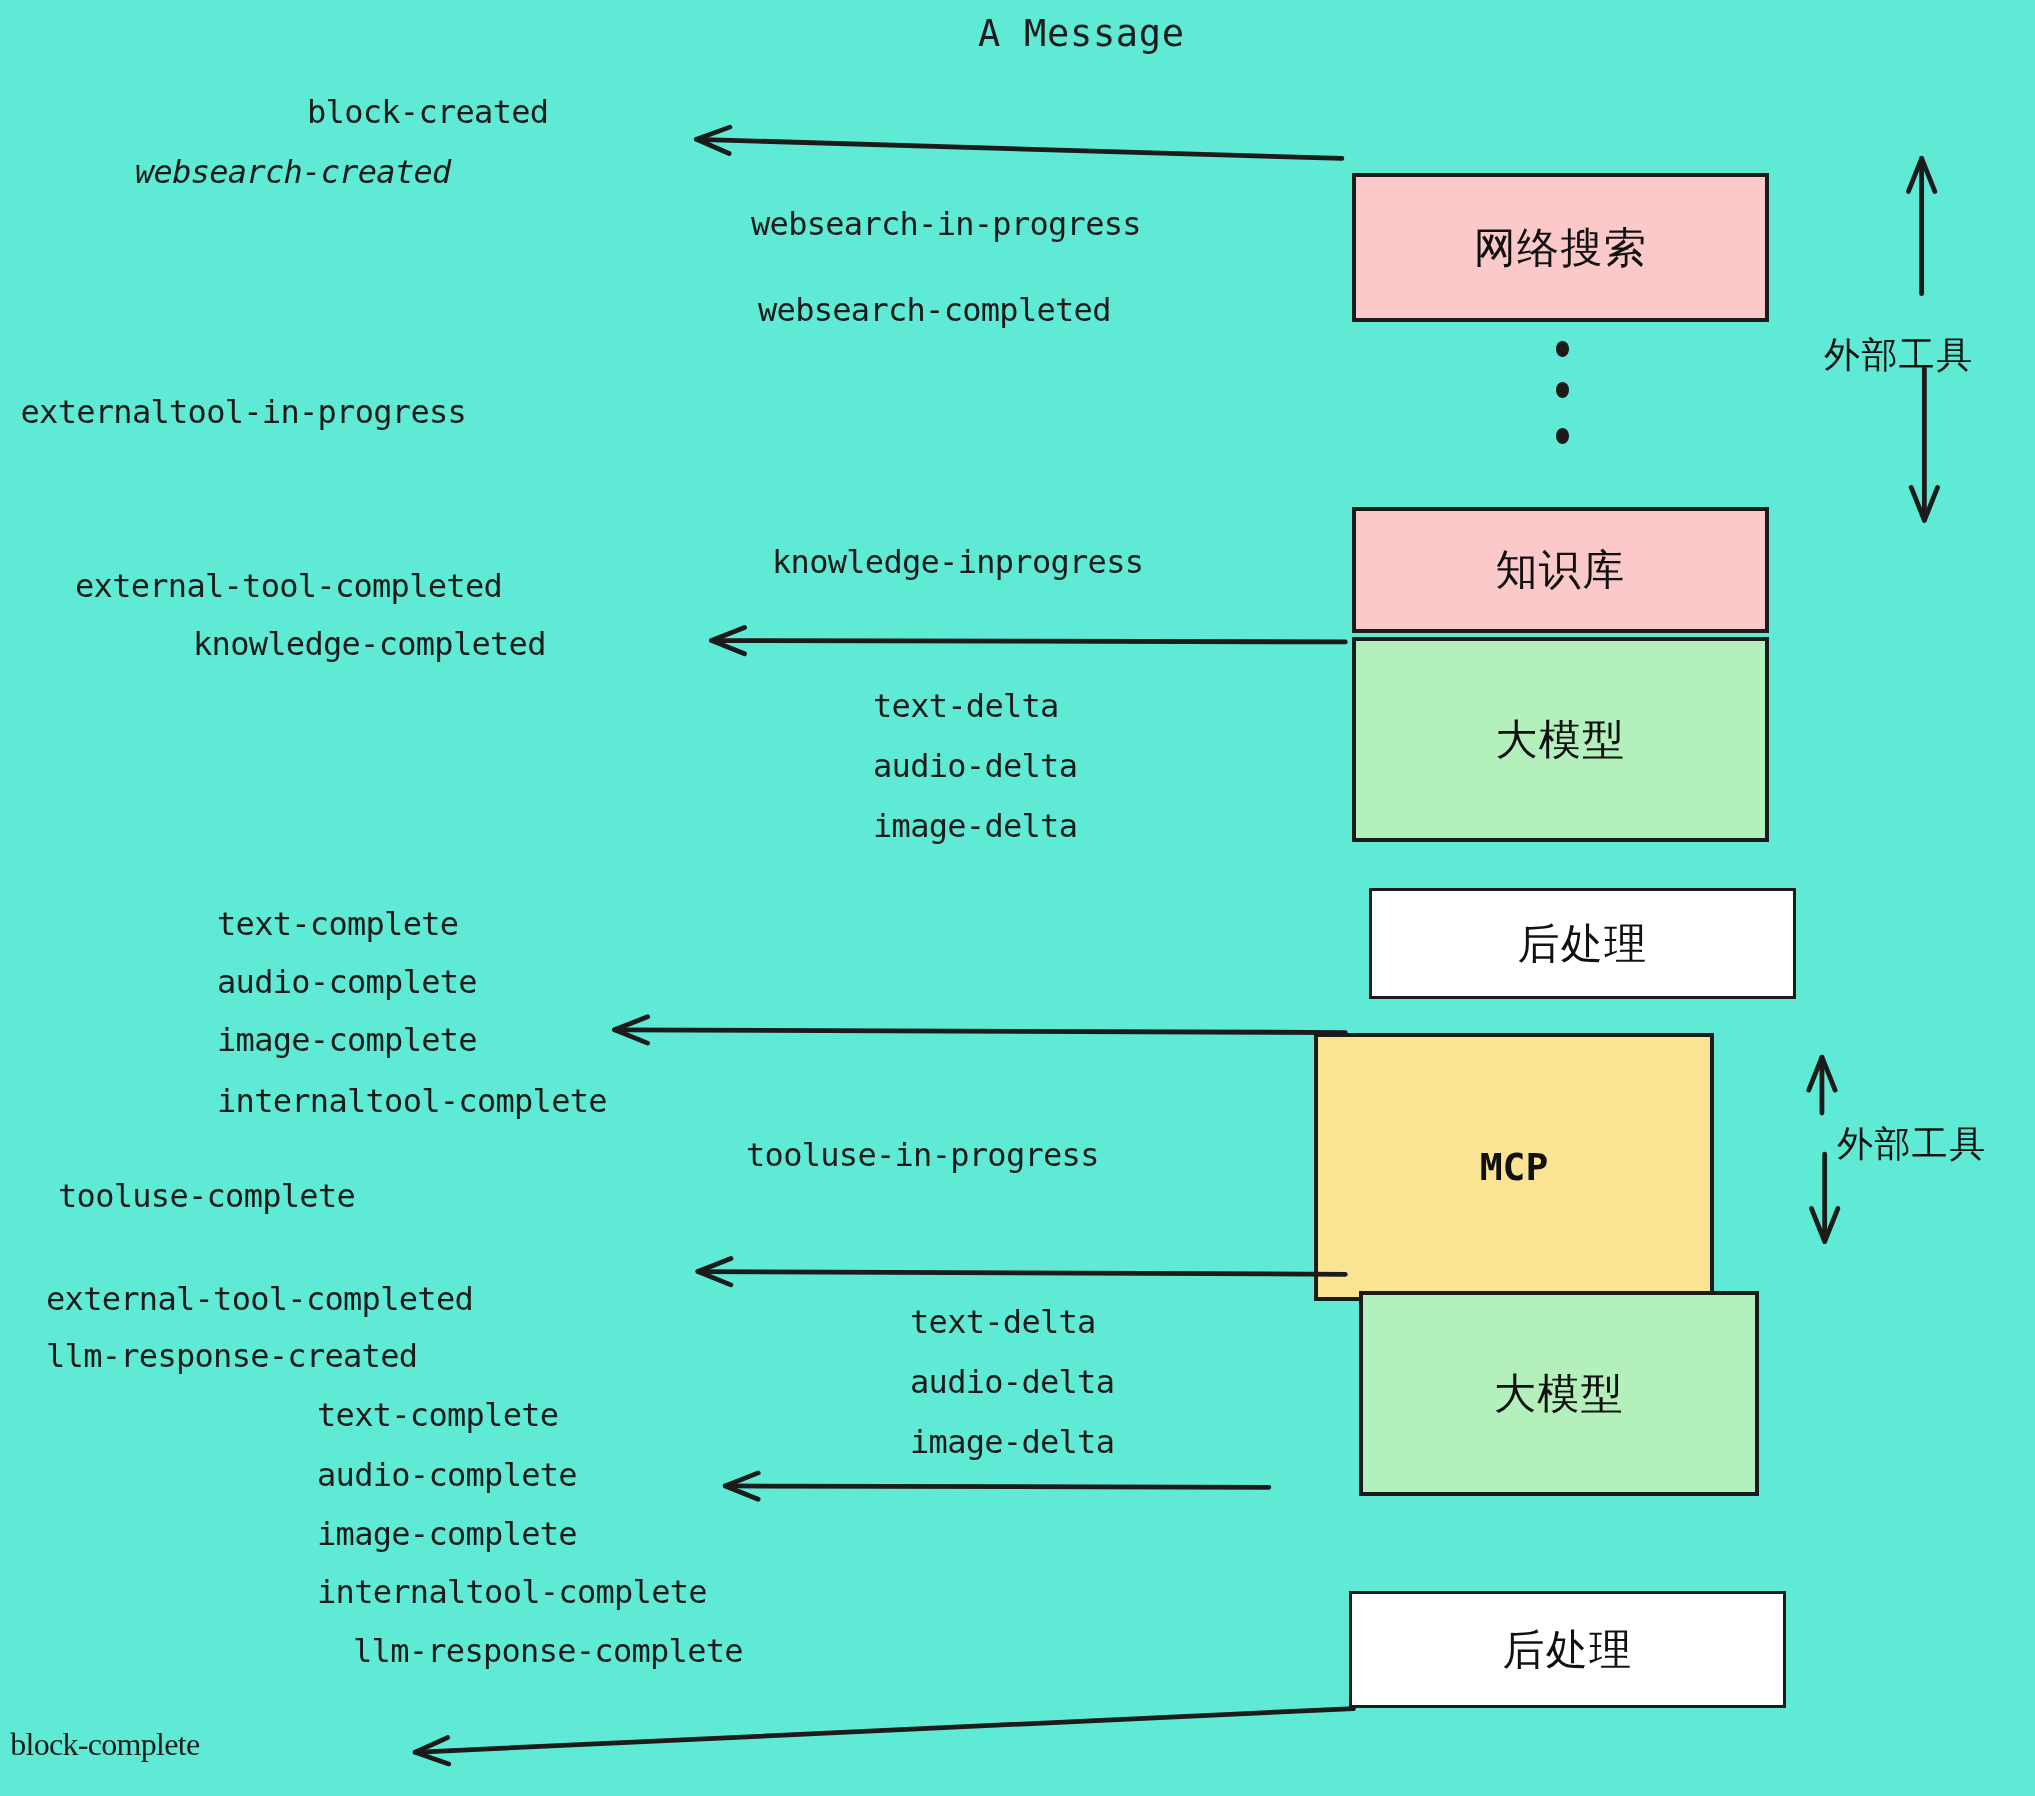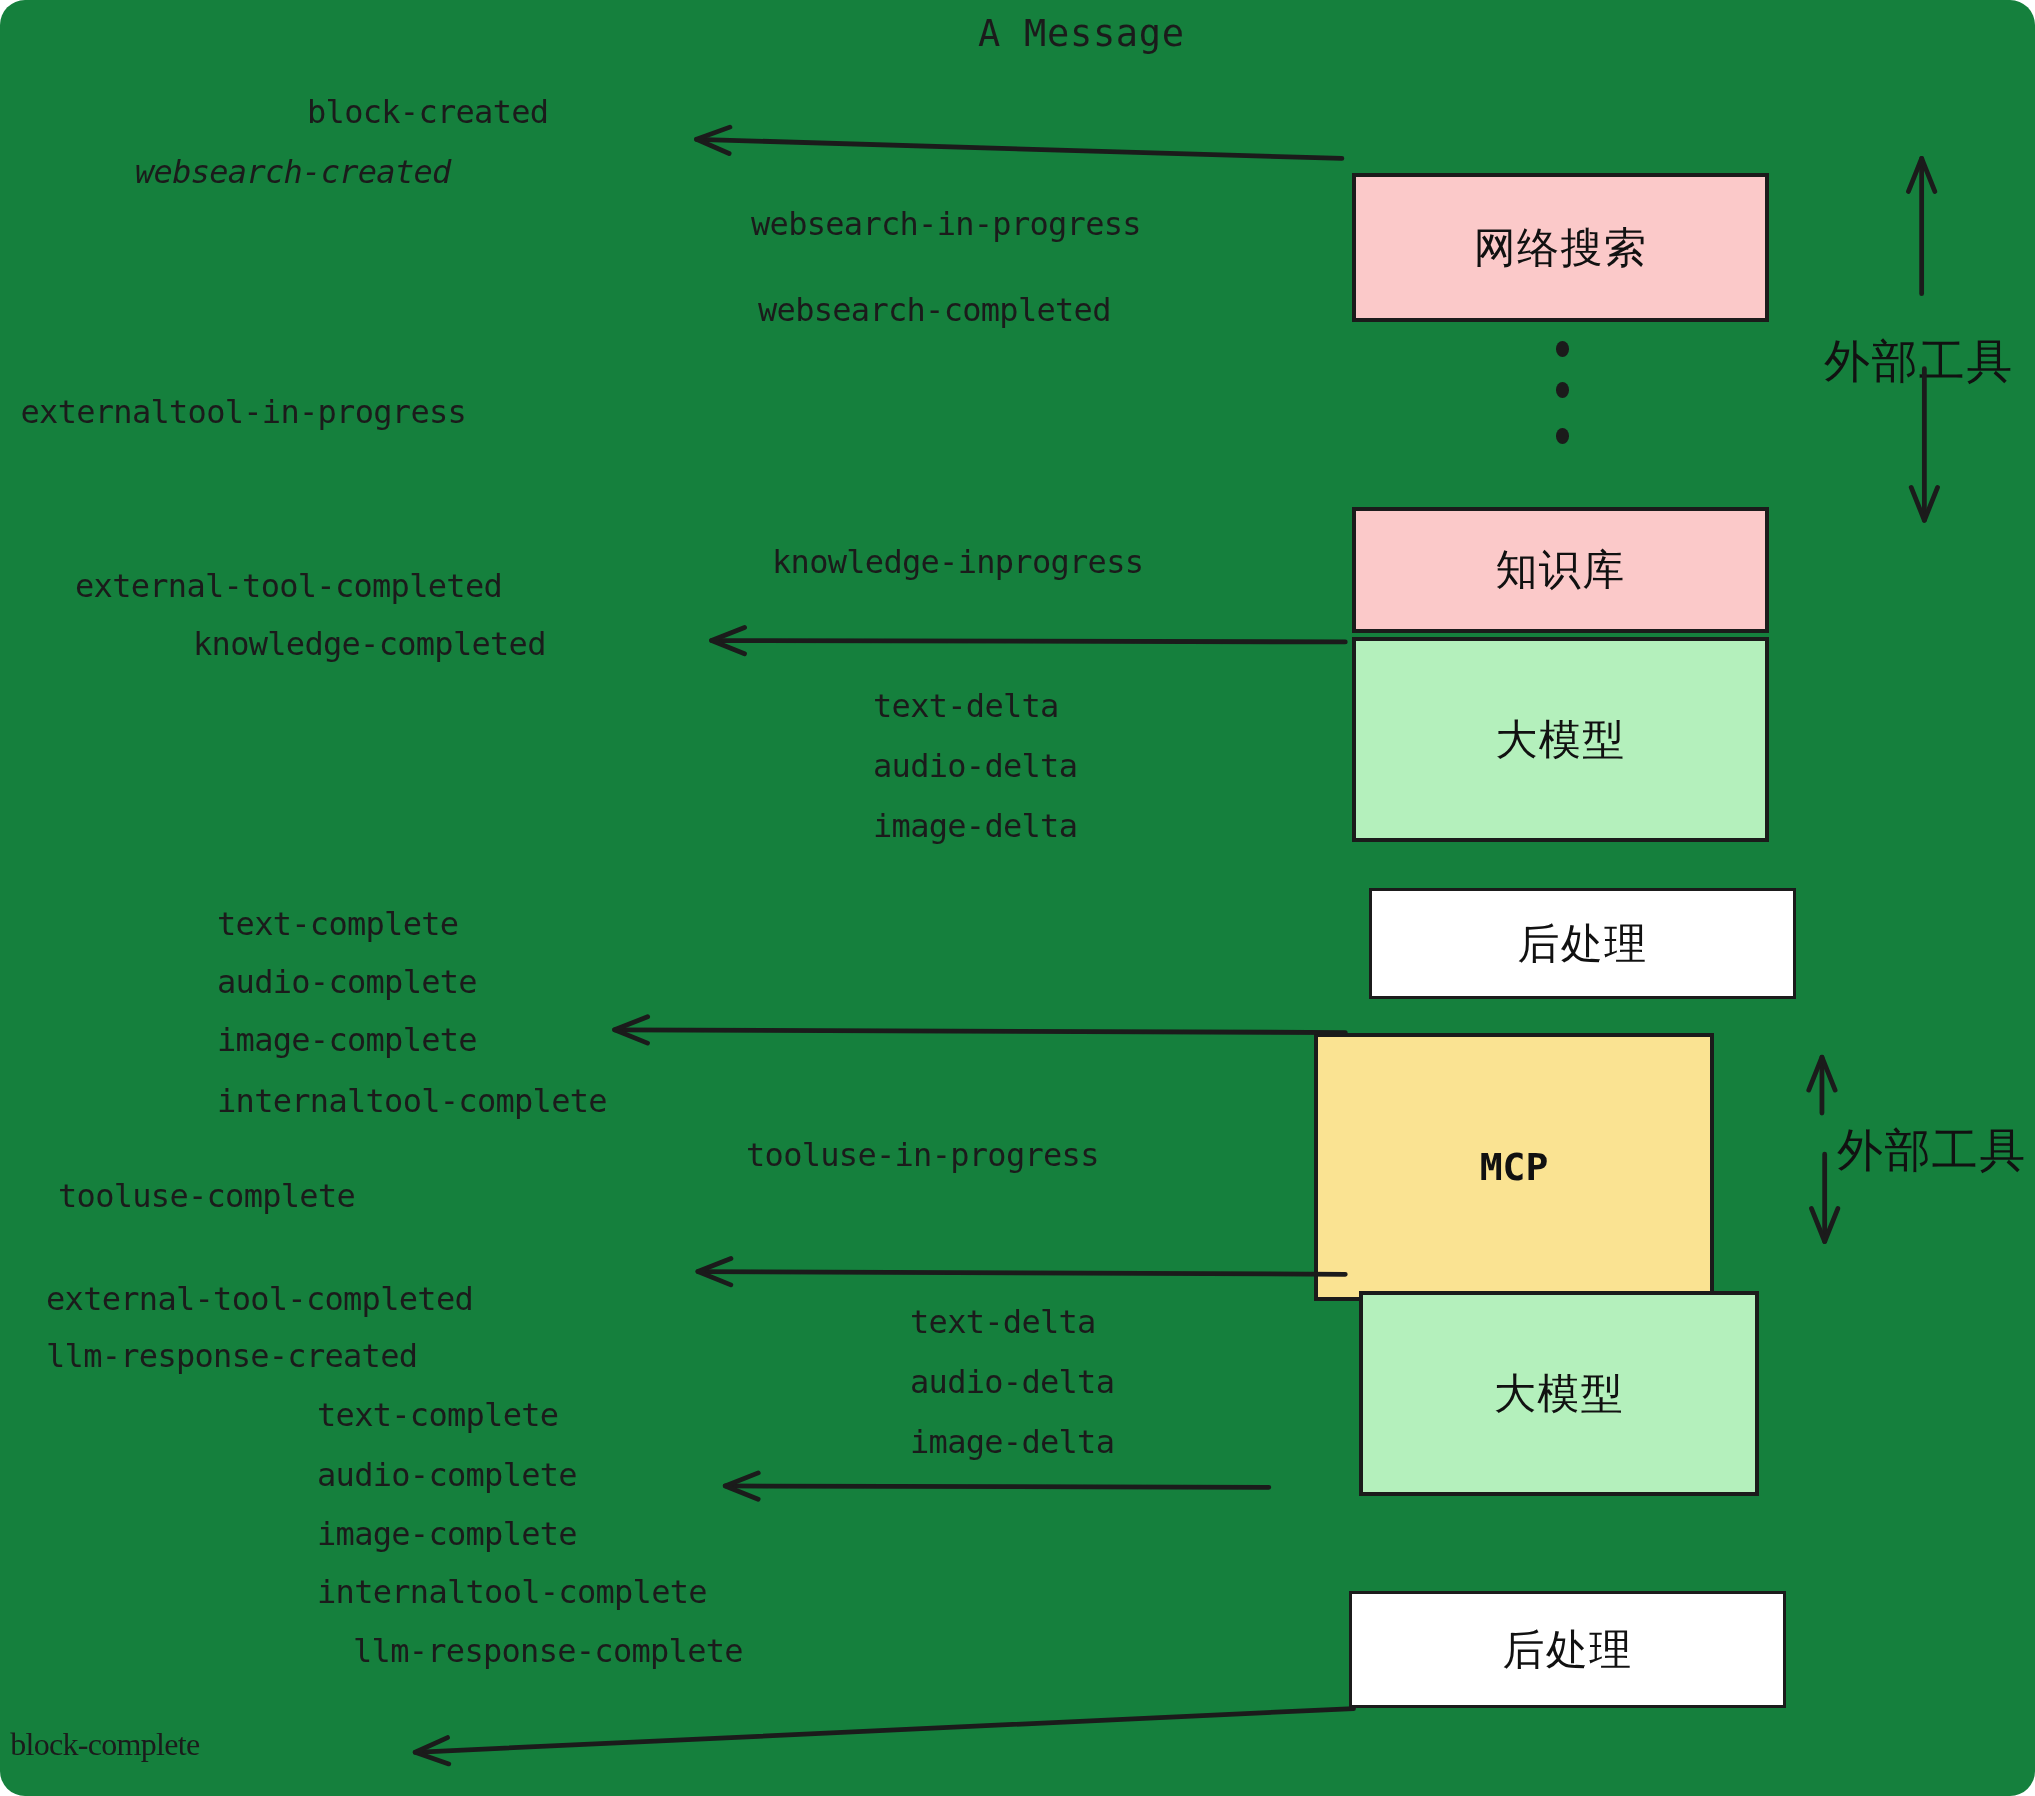--- a/index.html
+++ b/index.html
@@ -1,23 +1,22 @@
 <!DOCTYPE html>
 <html style="font-size:11px"><head>
 <meta charset="utf-8">
 <style>
   html,body{margin:0;padding:0;background:#ffffff;}
   #canvas{
     position:relative;
     width:2035px;
     height:1796px;
-    background:#15803d;
+    background:#5eead4;
     overflow:hidden;
     font-family:"DejaVu Sans Mono", monospace;
-    border-radius:25px;
   }
   .evt{
     position:absolute;
     font-family:"DejaVu Sans Mono","Liberation Mono",monospace;
     font-size:32px;
     line-height:1;
     color:#1b1b1b;
     white-space:pre;
     letter-spacing:-0.7px;
   }
@@ -44,21 +43,21 @@
   .box.thin{border-width:3.4px;}
   .box-mcp{
     font-family:"DejaVu Sans Mono","Liberation Mono",monospace;
     font-size:38px;
     font-weight:bold;
     letter-spacing:0px;
   }
   .sidelabel{
     position:absolute;
     font-family:"DejaVu Sans","Liberation Sans",sans-serif;
-    font-size:46px;
+    font-size:36px;
     color:#111111;
     white-space:pre;
     letter-spacing:1.4px;
   }
   .vdots{
     position:absolute;
     width:0;height:0;
   }
   .vdots i{
     position:absolute;

